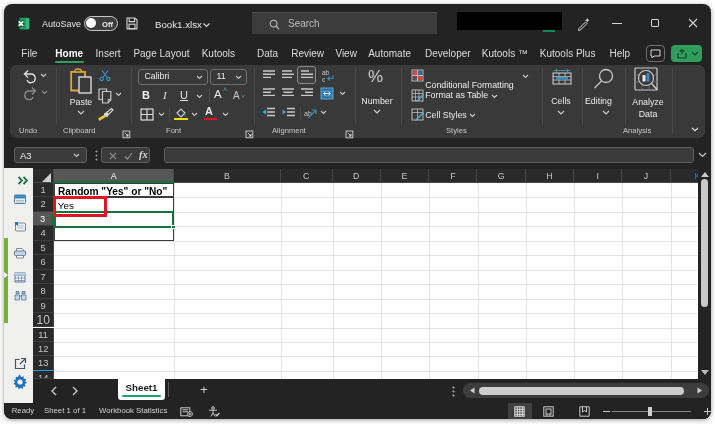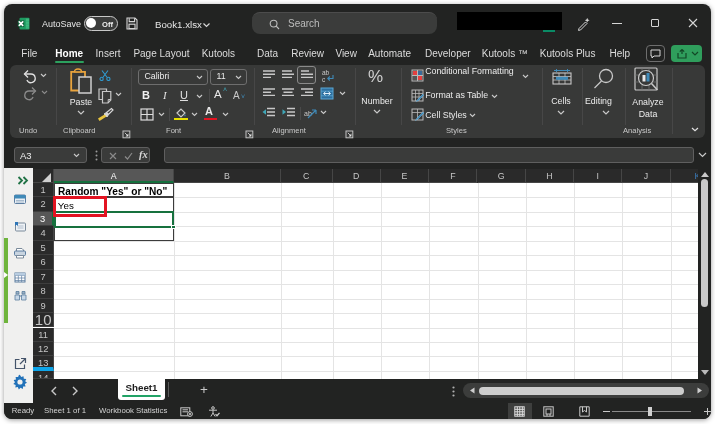--- a/index.html
+++ b/index.html
@@ -4,21 +4,21 @@
 <style>
   * { margin:0; padding:0; box-sizing:border-box; }
   html,body { width:715px; height:424px; background:#fff; font-family:"Liberation Sans", sans-serif; }
   .abs { position:absolute; }
   .win { position:absolute; left:4px; top:4px; width:707px; height:415px; background:#222322; border-radius:8px; overflow:hidden; box-shadow:0 1px 5px rgba(0,0,0,.4); }
   
   .ttxt { color:#e6e6e6; font-size:9.7px; }
   .pill { position:absolute; left:80px; top:12px; width:34px; height:14.5px; border:1.2px solid #c8c8c8; border-radius:8px; background:#3b3c3b; }
   .pill .knob { position:absolute; left:1.2px; top:1.2px; width:10px; height:10px; background:#fff; border-radius:50%; }
   .pill .off { position:absolute; right:4px; top:2.6px; color:#f0f0f0; font-size:7.6px; font-weight:bold; }
-  .srch { position:absolute; left:248px; top:8px; width:185px; height:22px; background:#3b3c3b; border-radius:8px; border-top:1px solid #4c4c4c; }
+  .srch { position:absolute; left:248px; top:8px; width:185px; height:22px; background:#3b3c3b; border-radius:0; border-top:1px solid #4c4c4c; }
   .redact { position:absolute; left:453px; top:8px; width:105px; height:18px; background:#000; }
   .presence { position:absolute; left:539px; top:25.5px; width:12px; height:2px; background:#0a8a65; }
   
   .tab { position:absolute; top:40px; height:20px; line-height:20px; color:#dcdcdc; font-size:10px; }
   .tab.home { color:#fff; font-weight:bold; }
   .homeline { position:absolute; left:51.3px; top:56.5px; width:29px; height:2px; background:#2ca15e; border-radius:1px; }
   
   .ribboncard { position:absolute; left:6px; top:61px; width:695px; height:73px; background:#383938; border-radius:6px; }
   .ribbon { position:absolute; left:7px; top:59px; width:697px; height:79px; }
   .rsep { position:absolute; top:5px; height:57px; width:1px; background:#474747; }
@@ -297,21 +297,21 @@
         <path d="M1 1 L4 4 L7 1" stroke="#c8c8c8" stroke-width="1.2" fill="none"></path>
       </svg>
 <svg class="abs" style="left:399.6px;top:6px;" width="13" height="13" viewBox="0 0 13 13">
 <rect x="1" y="1" width="11" height="11" fill="none" stroke="#b9b9b9" stroke-width="1"></rect>
 <rect x="2" y="2" width="4" height="4" fill="#e34040"></rect>
         <rect x="7" y="7" width="4" height="4" fill="#e34040"></rect>
 <rect x="7" y="2" width="4" height="4" fill="#3a6a9a"></rect>
         <rect x="2" y="7" width="4" height="4" fill="#555"></rect>
 <path d="M1 6.5 H12 M6.5 1 V12" stroke="#b9b9b9" stroke-width="1"></path>
       </svg>
-<div class="rtxt abs" style="left:414.2px;top:3px;white-space:nowrap;">Conditional Formatting</div>
+<div class="rtxt abs" style="left:414.2px;top:17px;white-space:nowrap;">Conditional Formatting</div>
 <svg class="abs" style="left:511px;top:11px;" width="7" height="5" viewBox="0 0 7 5">
         <path d="M1 1 L3.5 3.5 L6 1" stroke="#c8c8c8" stroke-width="1.1" fill="none"></path>
       </svg>
 <svg class="abs" style="left:399.6px;top:25.5px;" width="13" height="13" viewBox="0 0 13 13">
 <rect x="1" y="1" width="11" height="11" fill="none" stroke="#b9b9b9" stroke-width="1"></rect>
 <path d="M1 4.5 H12 M4.5 1 V12 M8 1 V12 M1 8 H12" stroke="#b9b9b9" stroke-width=".8"></path>
 <path d="M12 5 L7 10 L5.5 12 L5 12.5 L7.5 11.5 L12.5 6.5 Z" fill="#3f8ab8" stroke="#77b8e0" stroke-width=".5"></path>
       </svg>
 <div class="rtxt abs" style="left:414.2px;top:27.3px;white-space:nowrap;">Format as Table</div>
 <svg class="abs" style="left:480.4px;top:30.5px;" width="7" height="5" viewBox="0 0 7 5">
@@ -446,24 +446,24 @@
 <div class="abs" style="left:637.7px;top:0;width:54.3px;height:14px;background:#2a2a2a;border-bottom:1px solid #464646;border-right:1px solid #464646;color:#3a7ab8;font-size:8.8px;text-align:center;line-height:14px;">K</div>
 <div class="abs" style="left:0;top:14.00px;width:21.4px;height:14.45px;background:#2a2a2a;border-right:1px solid #464646;border-bottom:1px solid #3e3e3e;color:#c6c6c6;font-size:9.3px;text-align:center;line-height:14.45px;overflow:hidden;">1</div>
 <div class="abs" style="left:0;top:28.45px;width:21.4px;height:14.45px;background:#2a2a2a;border-right:1px solid #464646;border-bottom:1px solid #3e3e3e;color:#c6c6c6;font-size:9.3px;text-align:center;line-height:14.45px;overflow:hidden;">2</div>
 <div class="abs" style="left:0;top:42.90px;width:21.4px;height:14.45px;background:#575757;border-right:2px solid #15703d;border-bottom:1px solid #3e3e3e;color:#ffffff;font-size:9.3px;text-align:center;line-height:14.45px;overflow:hidden;">3</div>
 <div class="abs" style="left:0;top:57.35px;width:21.4px;height:14.45px;background:#2a2a2a;border-right:1px solid #464646;border-bottom:1px solid #3e3e3e;color:#c6c6c6;font-size:9.3px;text-align:center;line-height:14.45px;overflow:hidden;">4</div>
 <div class="abs" style="left:0;top:71.80px;width:21.4px;height:14.45px;background:#2a2a2a;border-right:1px solid #464646;border-bottom:1px solid #3e3e3e;color:#c6c6c6;font-size:9.3px;text-align:center;line-height:14.45px;overflow:hidden;">5</div>
 <div class="abs" style="left:0;top:86.25px;width:21.4px;height:14.45px;background:#2a2a2a;border-right:1px solid #464646;border-bottom:1px solid #3e3e3e;color:#c6c6c6;font-size:9.3px;text-align:center;line-height:14.45px;overflow:hidden;">6</div>
 <div class="abs" style="left:0;top:100.70px;width:21.4px;height:14.45px;background:#2a2a2a;border-right:1px solid #464646;border-bottom:1px solid #3e3e3e;color:#c6c6c6;font-size:9.3px;text-align:center;line-height:14.45px;overflow:hidden;">7</div>
 <div class="abs" style="left:0;top:115.15px;width:21.4px;height:14.45px;background:#2a2a2a;border-right:1px solid #464646;border-bottom:1px solid #3e3e3e;color:#c6c6c6;font-size:9.3px;text-align:center;line-height:14.45px;overflow:hidden;">8</div>
 <div class="abs" style="left:0;top:129.60px;width:21.4px;height:14.45px;background:#2a2a2a;border-right:1px solid #464646;border-bottom:1px solid #3e3e3e;color:#c6c6c6;font-size:9.3px;text-align:center;line-height:14.45px;overflow:hidden;">9</div>
-<div class="abs" style="left:0;top:144.05px;width:21.4px;height:14.45px;background:#2a2a2a;border-right:1px solid #464646;border-bottom:1px solid #3e3e3e;color:#c6c6c6;font-size:15px;text-align:center;line-height:14.45px;overflow:hidden;">10</div>
+<div class="abs" style="left:0;top:144.05px;width:21.4px;height:14.45px;background:#2a2a2a;border-right:1px solid #464646;border-bottom:1px solid #3e3e3e;color:#c6c6c6;font-size:12px;text-align:center;line-height:14.45px;overflow:hidden;">10</div>
 <div class="abs" style="left:0;top:158.50px;width:21.4px;height:14.45px;background:#2a2a2a;border-right:1px solid #464646;border-bottom:1px solid #3e3e3e;color:#c6c6c6;font-size:9.3px;text-align:center;line-height:14.45px;overflow:hidden;">11</div>
 <div class="abs" style="left:0;top:172.95px;width:21.4px;height:14.45px;background:#2a2a2a;border-right:1px solid #464646;border-bottom:1px solid #3e3e3e;color:#c6c6c6;font-size:9.3px;text-align:center;line-height:14.45px;overflow:hidden;">12</div>
-<div class="abs" style="left:0;top:187.40px;width:21.4px;height:14.45px;background:#2a2a2a;border-right:1px solid #464646;border-bottom:4px solid #0ea5e9;color:#c6c6c6;font-size:9.3px;text-align:center;line-height:14.45px;overflow:hidden;">13</div>
+<div class="abs" style="left:0;top:187.40px;width:21.4px;height:14.45px;background:#2a2a2a;border-right:1px solid #464646;border-bottom:1px solid #0ea5e9;color:#c6c6c6;font-size:9.3px;text-align:center;line-height:14.45px;overflow:hidden;">13</div>
 <div class="abs" style="left:0;top:201.85px;width:21.4px;height:8.15px;background:#2a2a2a;border-right:1px solid #464646;border-bottom:1px solid #3e3e3e;color:#c6c6c6;font-size:9.3px;text-align:center;line-height:14.45px;overflow:hidden;">14</div>
 <div class="abs" style="left:21.4px;top:14px;width:643.6px;height:196px;background:#fff;"></div>
 <div class="abs" style="left:141.2px;top:14px;width:1px;height:196px;background:#e4e4e4;"></div>
 <div class="abs" style="left:247.7px;top:14px;width:1px;height:196px;background:#e4e4e4;"></div>
 <div class="abs" style="left:299.6px;top:14px;width:1px;height:196px;background:#e4e4e4;"></div>
 <div class="abs" style="left:347.9px;top:14px;width:1px;height:196px;background:#e4e4e4;"></div>
 <div class="abs" style="left:396.2px;top:14px;width:1px;height:196px;background:#e4e4e4;"></div>
 <div class="abs" style="left:444.5px;top:14px;width:1px;height:196px;background:#e4e4e4;"></div>
 <div class="abs" style="left:492.8px;top:14px;width:1px;height:196px;background:#e4e4e4;"></div>
 <div class="abs" style="left:541.1px;top:14px;width:1px;height:196px;background:#e4e4e4;"></div>

